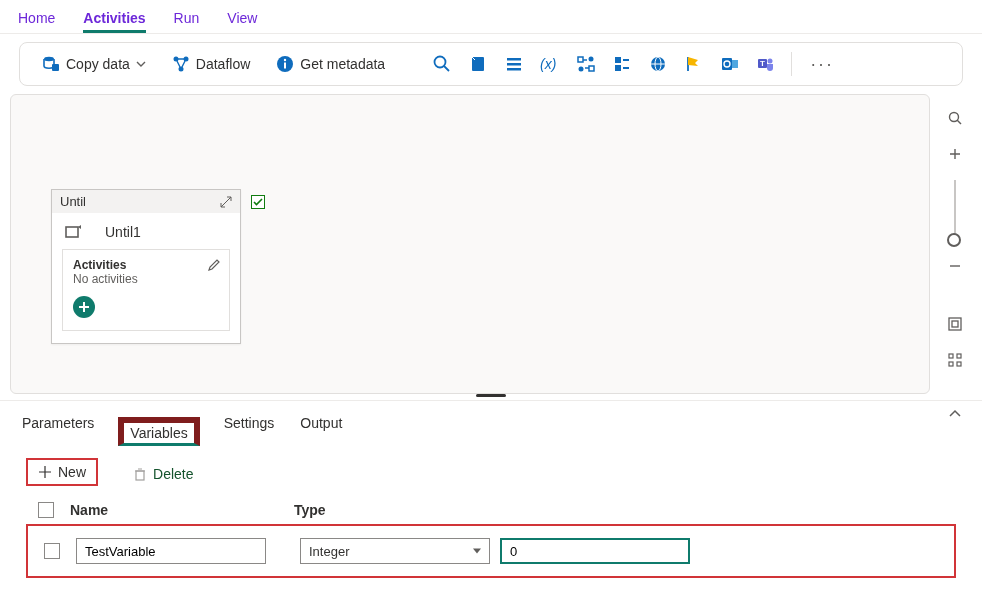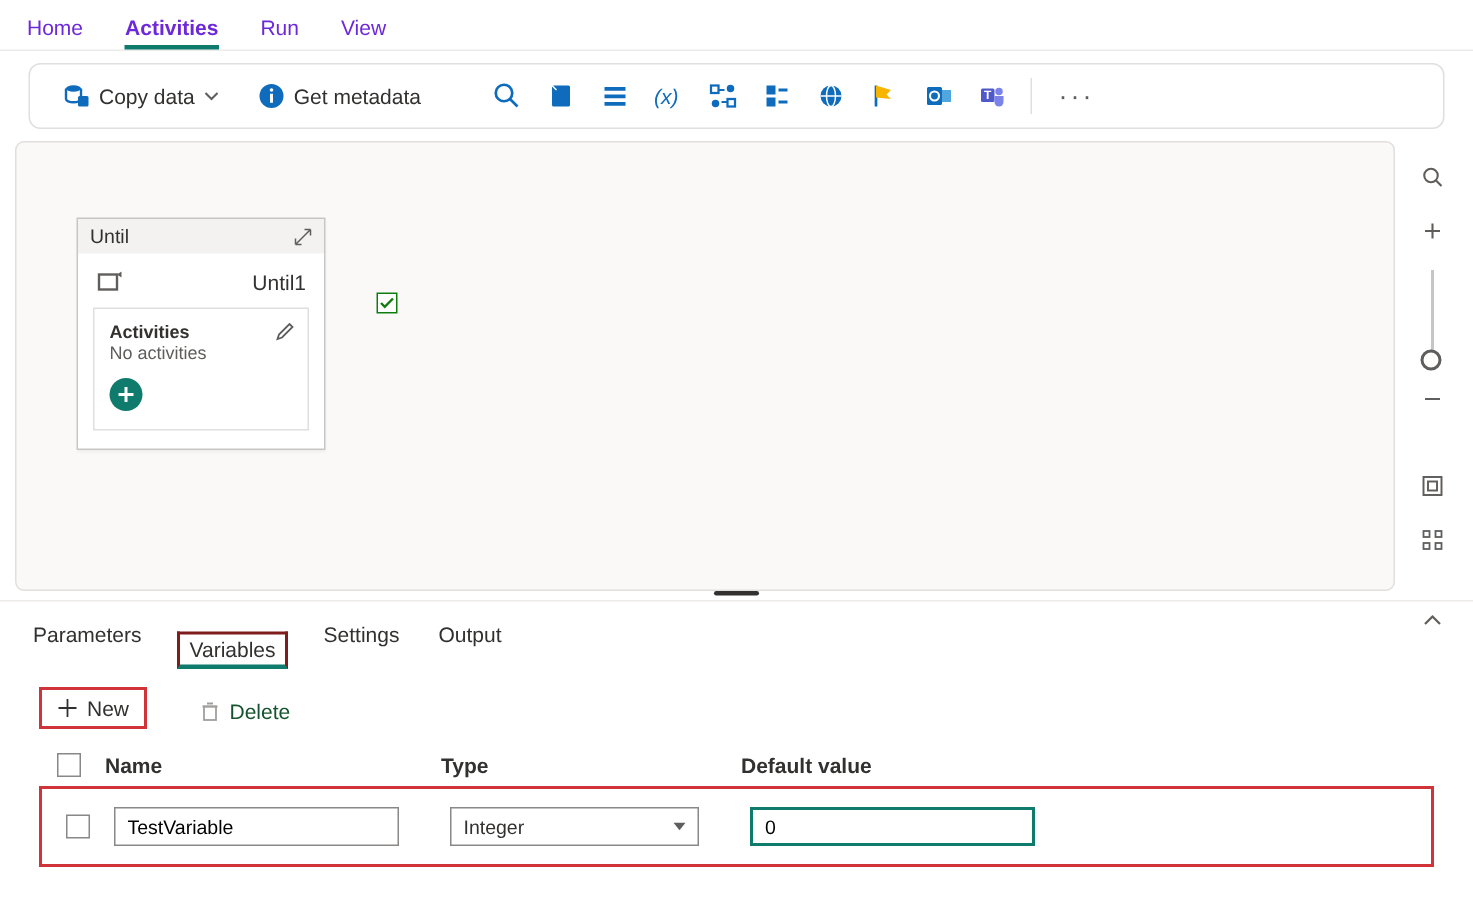--- a/index.html
+++ b/index.html
@@ -21,58 +21,58 @@
 
   
   .canvas-wrap { display: flex; height: 300px; }
   .canvas { flex: 1; background: #faf9f8; border: 1px solid #e1dfdd; border-radius: 6px; margin: 0 4px 0 10px; position: relative; padding: 50px 0 0 40px; }
   .side-tools { width: 42px; display: flex; flex-direction: column; align-items: center; gap: 4px; padding-top: 8px; margin-right:6px;}
   .side-btn { width: 32px; height: 32px; display: flex; align-items: center; justify-content: center; border-radius: 4px; cursor: pointer; color: #605e5c; }
   .zoom-track { width: 2px; height: 60px; background: #c8c6c4; margin: 6px 0; position: relative; }
   .zoom-knob { width: 14px; height: 14px; border: 2px solid #605e5c; border-radius: 50%; background:#fff; position: absolute; left: -7px; bottom: -7px; }
 
   
-  .until-card { width: 166px; background: #fff; border: 1px solid #c8c6c4; box-shadow: 0 1px 2px rgba(0,0,0,0.05); }
+  .until-card { width: 190px; background: #fff; border: 1px solid #c8c6c4; box-shadow: 0 1px 2px rgba(0,0,0,0.05); margin-top: 44px; }
   .until-head { background: #f3f2f1; padding: 4px 8px; font-size: 13px; display:flex; justify-content:space-between; align-items:center; }
-  .until-title-row { display:flex; align-items:center; gap:23px; padding:10px 12px 8px 12px;justify-content:space-between; }
+  .until-title-row { display:flex; align-items:center; gap:23px; padding:10px 12px 8px 12px; }
   .until-act { margin: 0 10px 12px 10px; border:1px solid #e1dfdd; padding:8px 10px 12px 10px; position:relative;}
   .until-act-title { font-size:12px; font-weight:600;}
   .until-act-sub { font-size:12px; color:#605e5c;}
   .until-plus { width:22px;height:22px;border-radius:50%;background:#0f7b6c;color:#fff;display:flex;align-items:center;justify-content:center;margin-top:10px;font-size:14px;cursor:pointer;}
   .pencil { position:absolute; top:8px; right:8px; color:#605e5c; cursor:pointer;}
   .green-check { position:absolute; top:100px; left:240px; width:14px;height:14px;border:1px solid #107c10;display:flex;align-items:center;justify-content:center;font-size:11px;color:#107c10;background:#fff;}
 
   
   .drag-handle { height:6px; position:relative;}
   .drag-handle::after{content:"";position:absolute;left:50%;top:0;transform:translateX(-50%);width:30px;height:3px;background:#323130;border-radius:2px;}
 
   
   .panel { border-top:1px solid #edebe9; }
   .panel-tabs { display:flex; align-items:flex-end; gap:22px; padding:8px 20px 0 20px; position:relative;}
   .panel-tab { padding:6px 2px 10px 2px; font-size:14px; cursor:pointer; border-bottom:3px solid transparent;}
   .panel-tab.active { border-bottom:3px solid #0f7b6c;}
   .panel-collapse { position:absolute; right:20px; top:6px; cursor:pointer; color:#605e5c;}
-  .hl-red { border:2px solid #7f1d1d; padding:2px 6px !important; margin-bottom:-2px;}
+  .hl-red { border:6px solid #7f1d1d; padding:2px 6px !important; margin-bottom:-2px;}
 
   
   .var-tools { display:flex; gap:27px; padding:14px 26px 10px 26px; align-items:flex-end;}
   .new-btn { display:flex; align-items:center; gap:6px; border:2px solid #d13438; padding:4px 10px; cursor:pointer; font-size:14px;}
   .del-btn { display:flex; align-items:center; gap:6px; color:#14532d; padding:4px 8px; cursor:pointer; font-size:14px;}
 
   
   .var-table { padding:0 26px;}
   .var-head { display:flex; align-items:center; gap:0; padding:6px 0; font-size:14px; font-weight:600;}
   .col-chk { width:40px; display:flex; justify-content:center;}
   .col-name { width:224px; padding-left:4px;}
   .col-type { width:200px; padding-left:4px;}
   .col-def { width:200px; padding-left:4px;}
   .chkbox { width:16px;height:16px;border:1px solid #8a8886;background:#fff;cursor:pointer;}
   .var-row-wrap { border:2px solid #d13438; padding:12px 4px; display:flex; align-items:center;}
   .cell-input { border:1px solid #8a8886; height:26px; padding:0 8px; font-size:13px; width:190px; background:#fff;}
-  .cell-select { border:1px solid #8a8886; height:26px; padding:0 24px 0 8px; font-size:13px; width:166px; background:#fff; position:relative; display:flex; align-items:center; cursor:pointer;}
+  .cell-select { border:1px solid #8a8886; height:26px; padding:0 24px 0 8px; font-size:13px; width:190px; background:#fff; position:relative; display:flex; align-items:center; cursor:pointer;}
   .cell-select::after{content:"";position:absolute;right:8px;top:50%;transform:translateY(-50%);border-left:4px solid transparent;border-right:4px solid transparent;border-top:5px solid #605e5c;}
   .cell-def { border:2px solid #0f7b6c; height:26px; padding:0 8px; font-size:13px; width:190px; background:#fff;}
 
   svg { display:block; }
 </style>
 </head>
 <body>
 
 <div class="menu-tabs">
   <div class="menu-tab">Home</div>
@@ -91,20 +91,31 @@
         </svg>
     </span>
     <span>Copy data</span>
     <span>
       <svg width="10" height="10" viewBox="0 0 10 10">
           <path d="M1 3l4 4 4-4" fill="none" stroke="#605e5c" stroke-width="1.4"></path>
         </svg>
     </span>
   </div>
 
+  <div class="tb-btn">
+    <span class="tb-icon">
+      <svg width="18" height="18" viewBox="0 0 18 18">
+          <circle cx="4" cy="4" r="2.5" fill="#0f6cbd"></circle>
+          <circle cx="14" cy="4" r="2.5" fill="#0f6cbd"></circle>
+          <circle cx="9" cy="14" r="2.5" fill="#0f6cbd"></circle>
+          <path d="M5 6l3 6M13 6l-3 6M6 4h6" stroke="#0f6cbd" stroke-width="1.4"></path>
+        </svg>
+    </span>
+    <span>Dataflow</span>
+  </div>
 
 
   <div class="tb-btn">
     <span class="tb-icon">
       <svg width="18" height="18" viewBox="0 0 18 18">
           <circle cx="9" cy="9" r="8" fill="#0f6cbd"></circle>
           <rect x="8" y="7.5" width="2" height="6" fill="#fff"></rect>
           <circle cx="9" cy="5" r="1.2" fill="#fff"></circle>
         </svg>
     </span>
@@ -302,21 +313,20 @@
     </div>
   </div>
 
   <div class="var-table">
     <div class="var-head">
       <div class="col-chk">
           <div class="chkbox"></div>
         </div>
       <div class="col-name">Name</div>
       <div class="col-type">Type</div>
-      <div class="col-def">Default value</div>
     </div>
     <div class="var-row-wrap">
       <div class="col-chk">
           <div class="chkbox"></div>
         </div>
       <div class="col-name"><input class="cell-input" value="TestVariable" style=""></div>
       <div class="col-type">
           <div class="cell-select">
             <span>Integer</span>
           </div>

